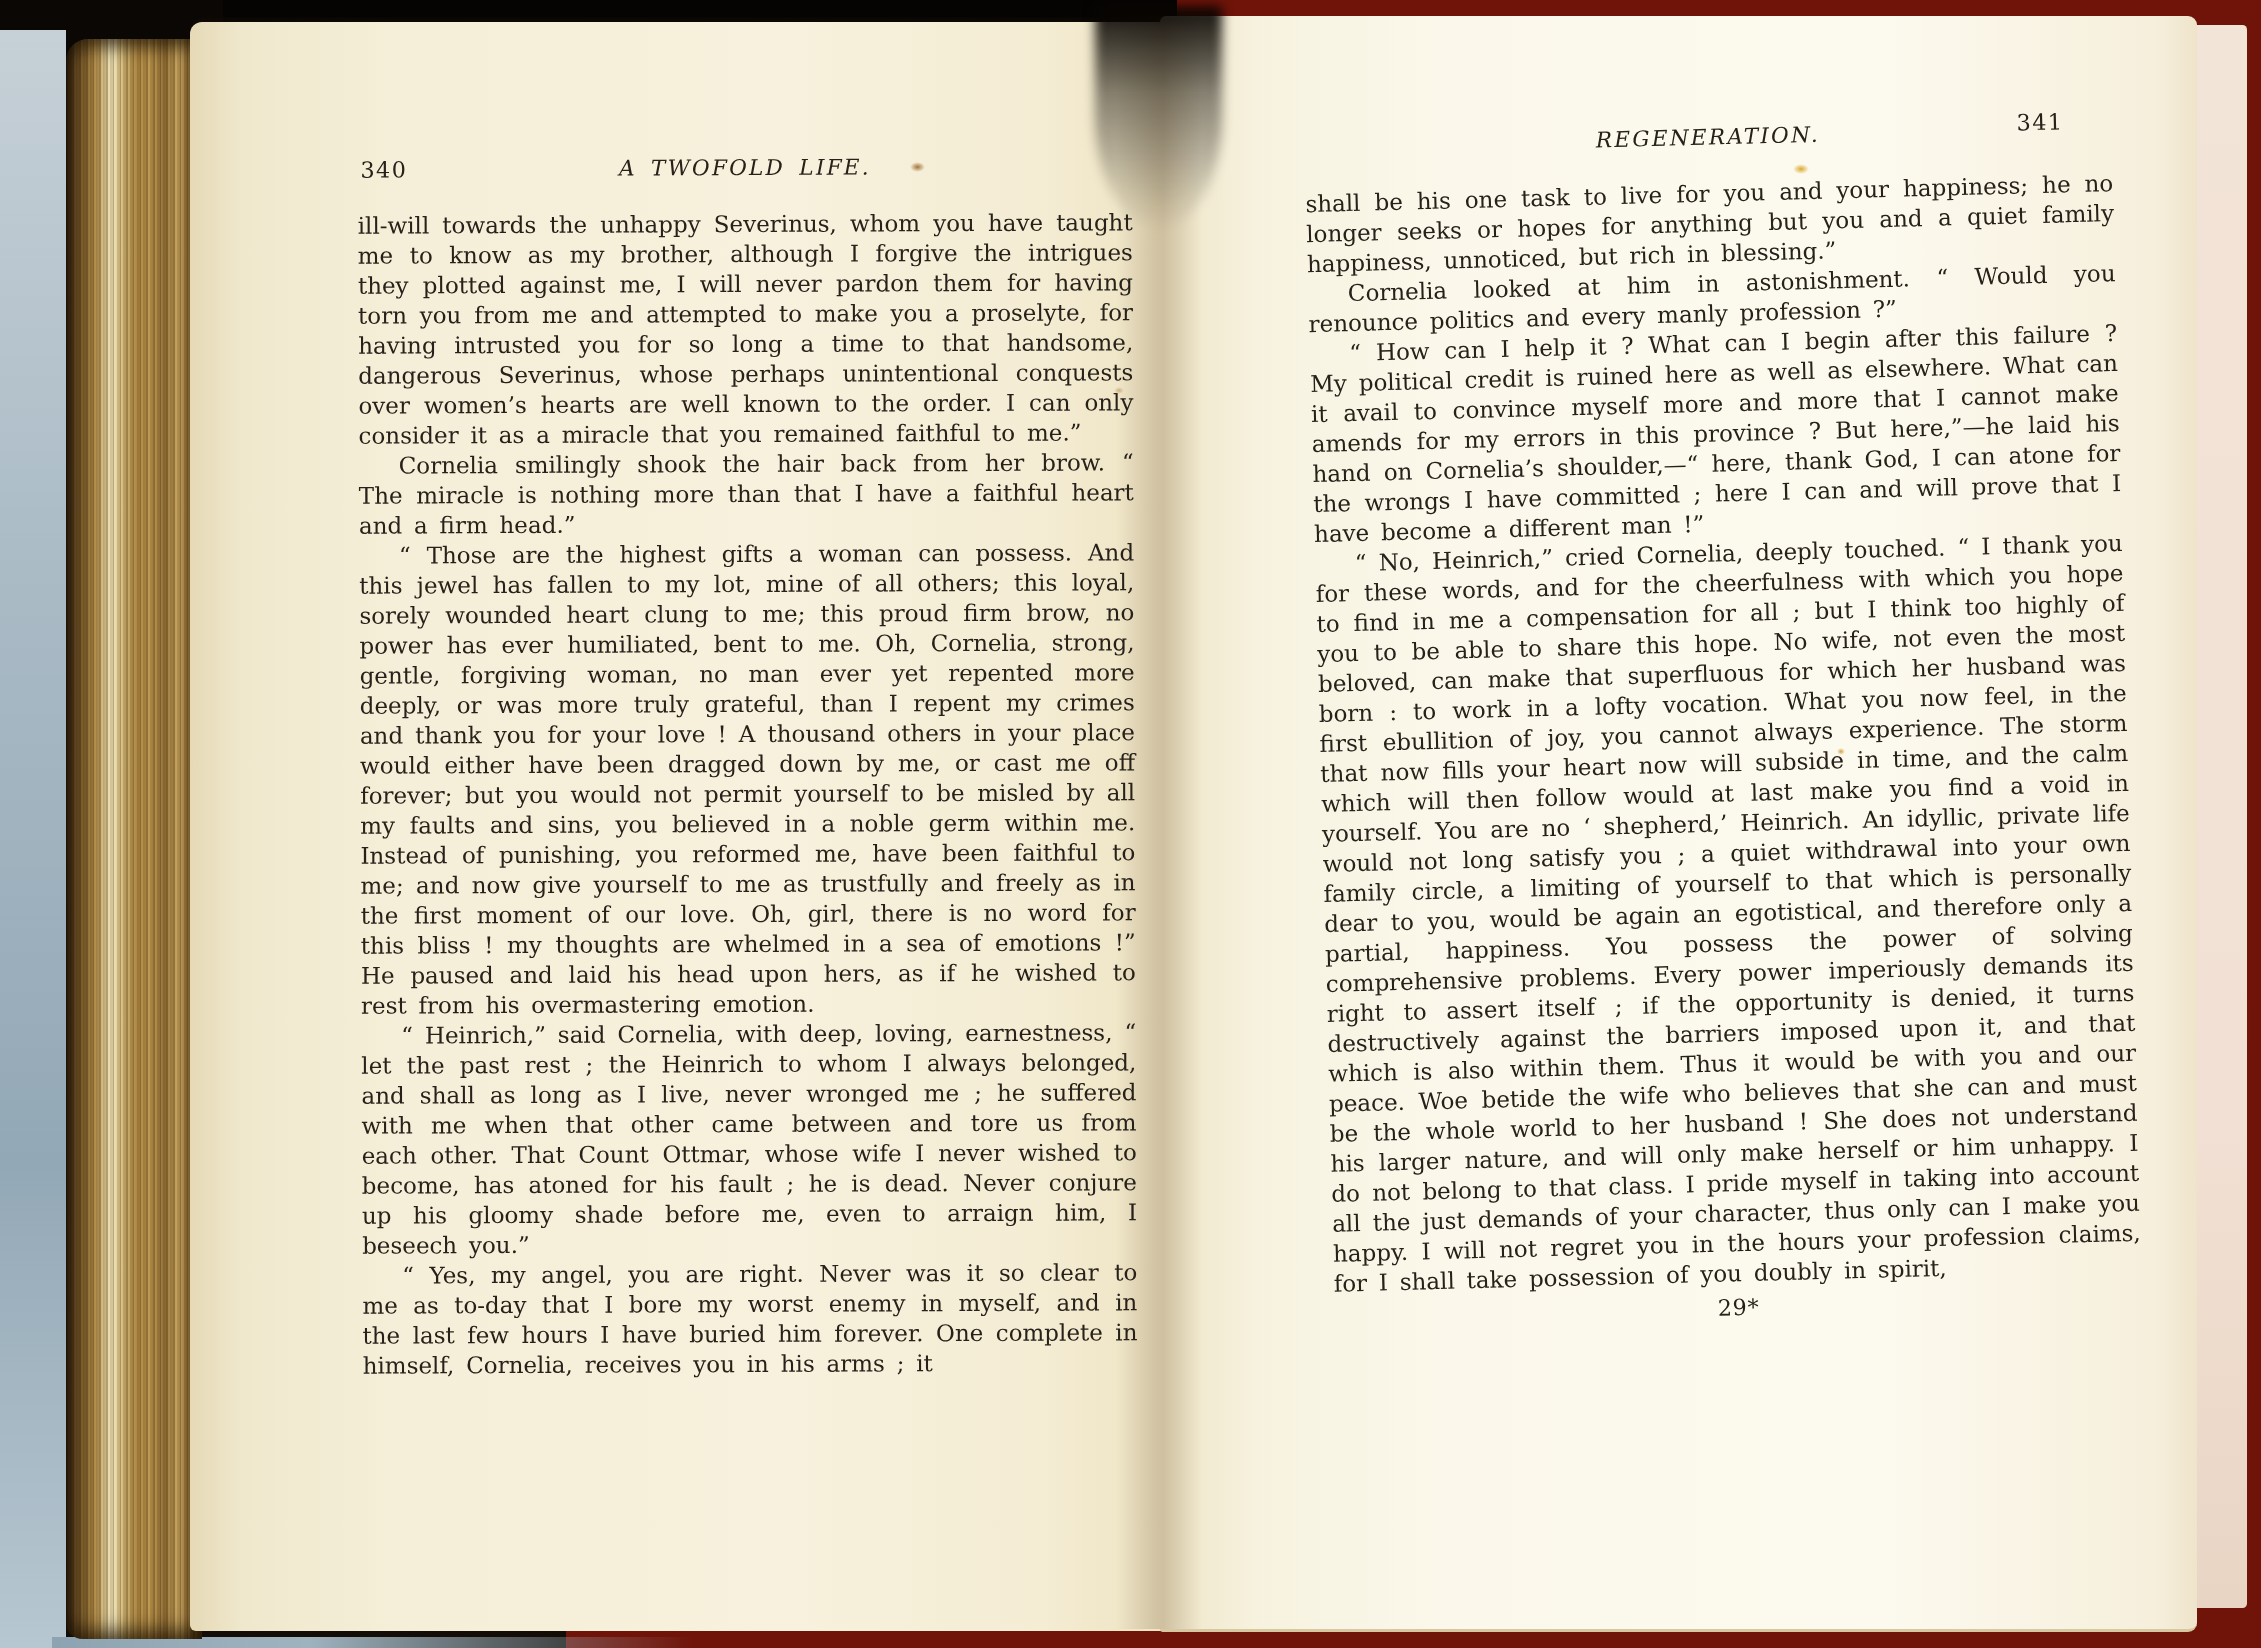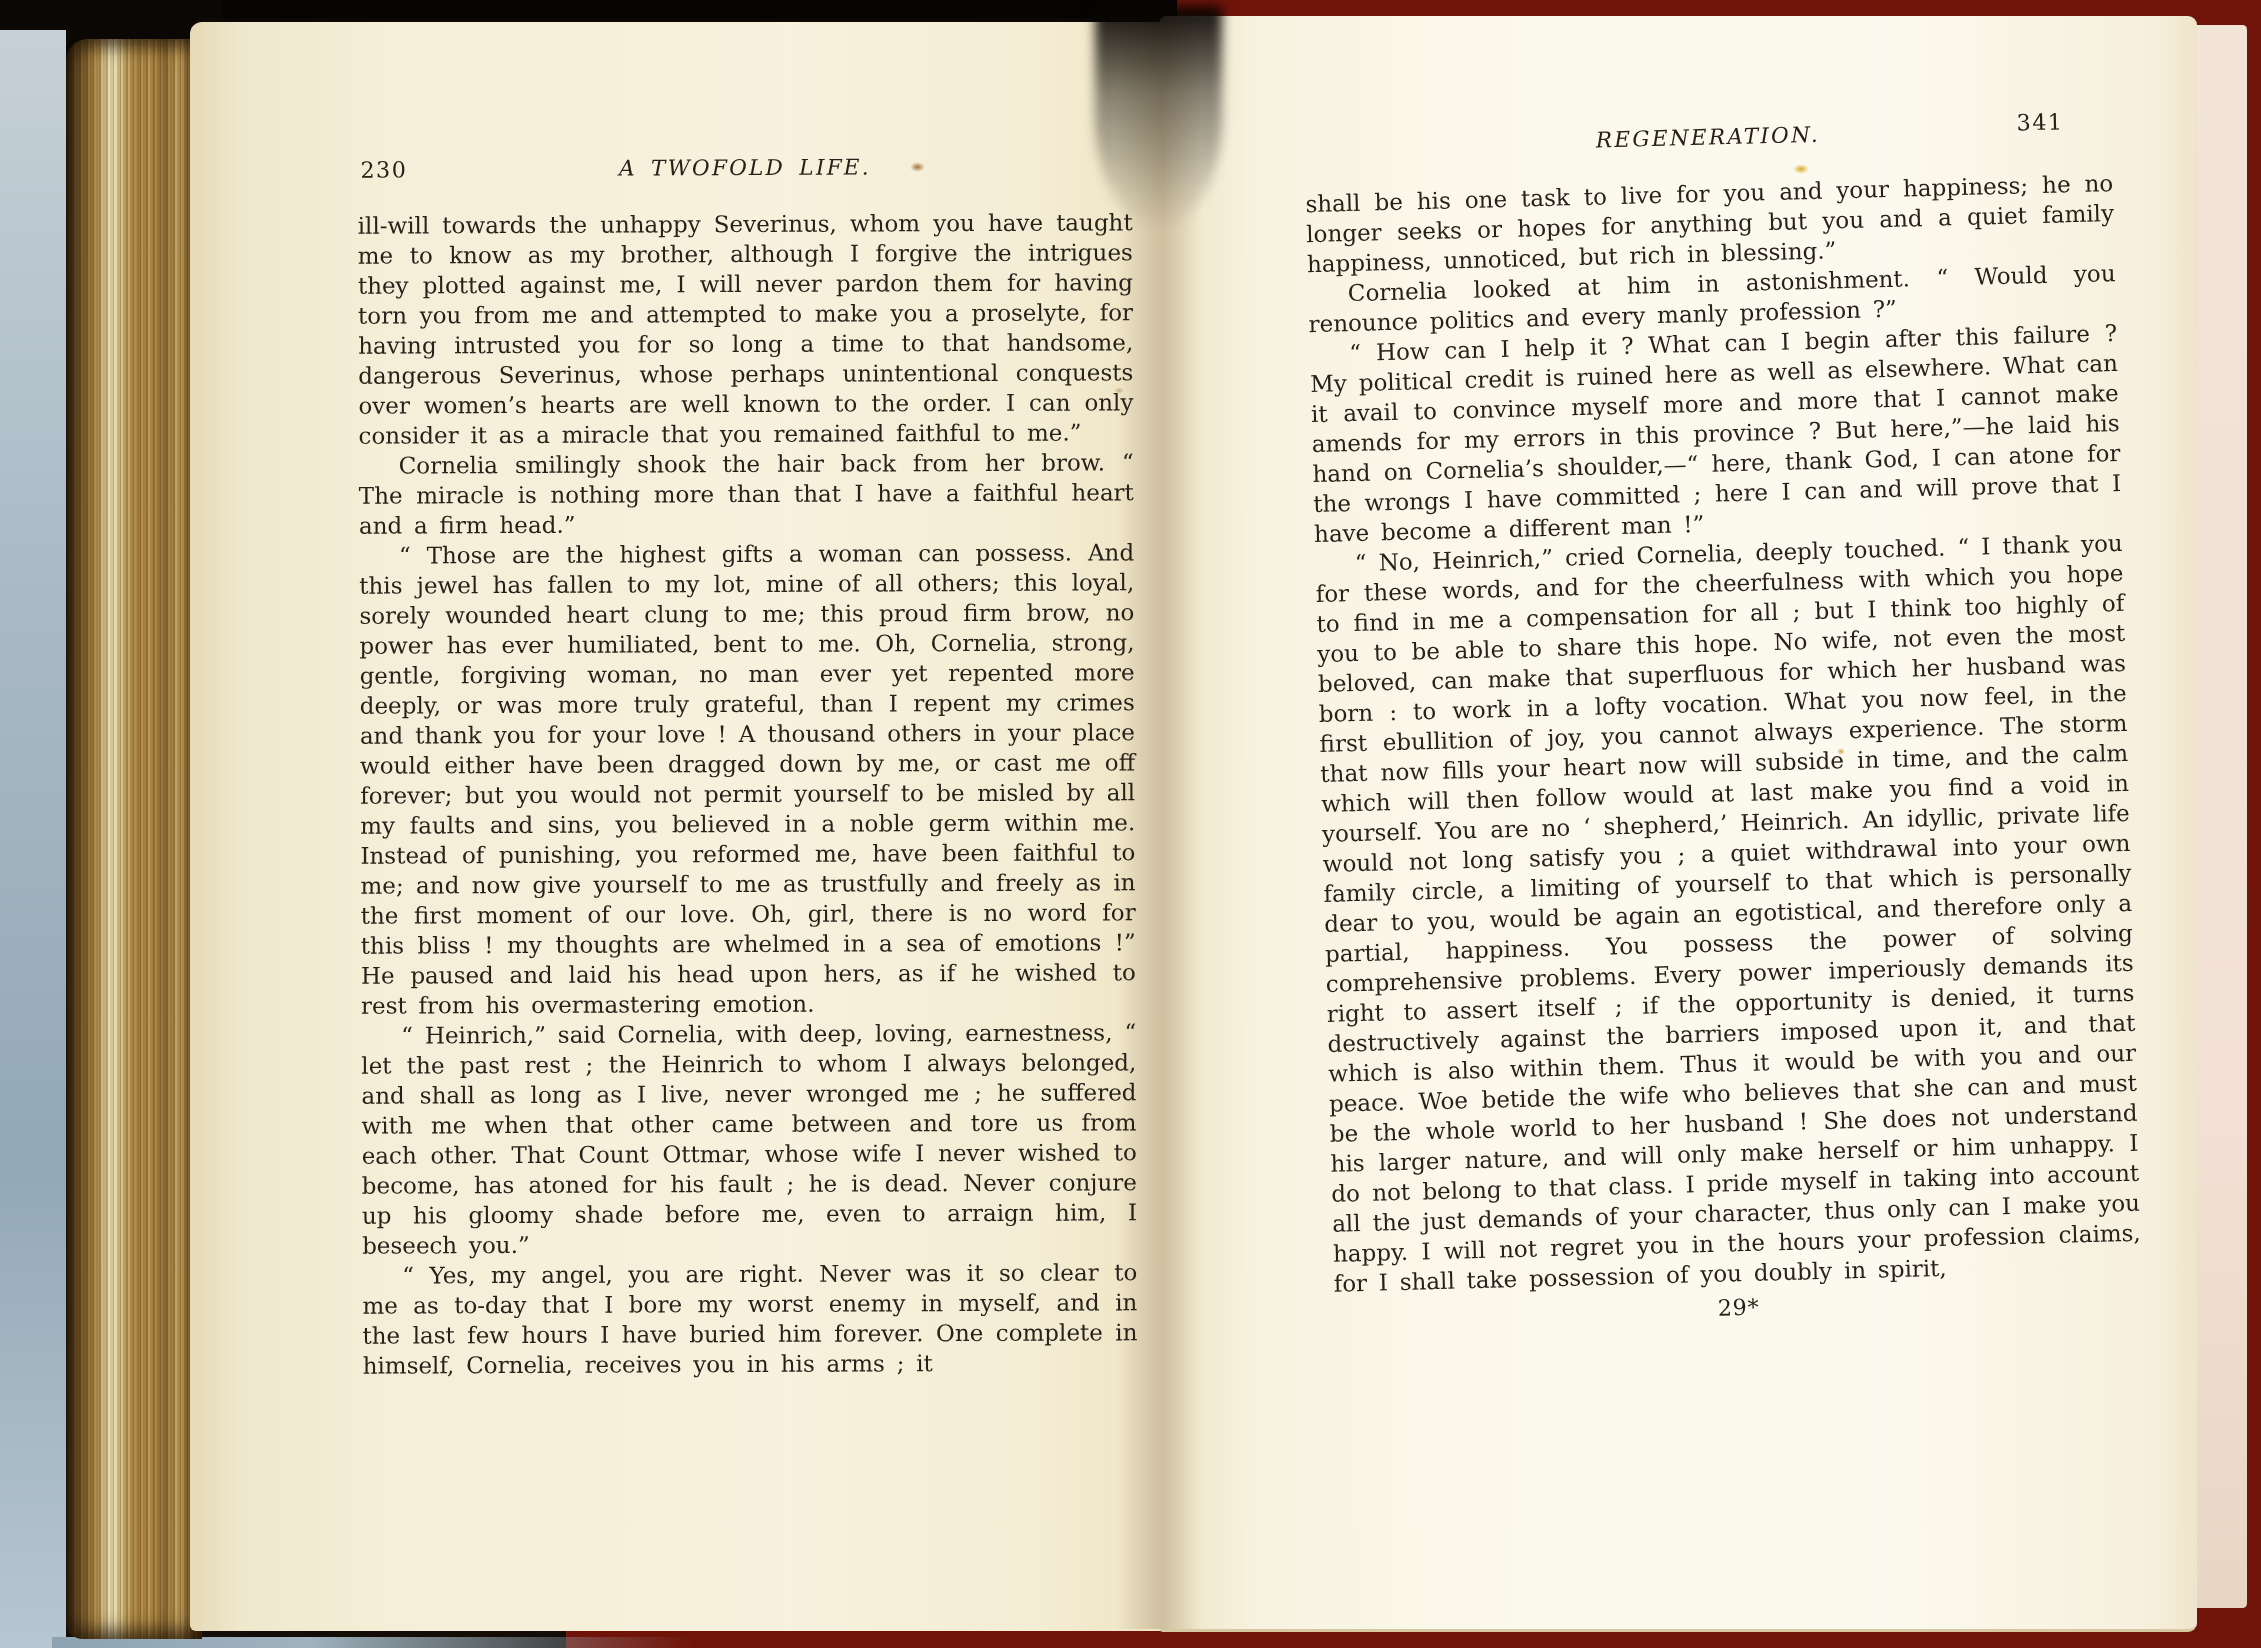--- a/index.html
+++ b/index.html
@@ -82,21 +82,21 @@
   <div class="gutter-shadow"></div>
   <div class="gutter-top-shadow"></div>
 
   <div class="spot s1"></div>
   <div class="spot s2"></div>
   <div class="spot s3"></div>
   <div class="spot s4"></div>
 
   <div class="page-text left-text">
     <div class="running-row">
-      <span class="page-num">230</span>
+      <span class="page-num">340</span>
       <div class="running-head">A TWOFOLD LIFE.</div>
     </div>
     <div class="body-text">
       <p>ill-will towards the unhappy Severinus, whom you have taught me to know as my brother, although I forgive the intrigues they plotted against me, I will never pardon them for having torn you from me and attempted to make you a proselyte, for having intrusted you for so long a time to that handsome, dangerous Severinus, whose perhaps unintentional conquests over women’s hearts are well known to the order.  I can only consider it as a miracle that you remained faithful to me.”</p>
       <p class="indent">Cornelia smilingly shook the hair back from her brow. “ The miracle is nothing more than that I have a faithful heart and a firm head.”</p>
       <p class="indent">“ Those are the highest gifts a woman can possess. And this jewel has fallen to my lot, mine of all others; this loyal, sorely wounded heart clung to me; this proud firm brow, no power has ever humiliated, bent to me.  Oh, Cornelia, strong, gentle, forgiving woman, no man ever yet repented more deeply, or was more truly grateful, than I repent my crimes and thank you for your love !  A thousand others in your place would either have been dragged down by me, or cast me off forever; but you would not permit yourself to be misled by all my faults and sins, you believed in a noble germ within me. Instead of punishing, you reformed me, have been faithful to me; and now give yourself to me as trustfully and freely as in the first moment of our love.  Oh, girl, there is no word for this bliss !  my thoughts are whelmed in a sea of emotions !”  He paused and laid his head upon hers, as if he wished to rest from his overmastering emotion.</p>
       <p class="indent">“ Heinrich,” said Cornelia, with deep, loving, earnestness, “ let the past rest ;  the Heinrich to whom I always belonged, and shall as long as I live, never wronged me ; he suffered with me when that other came between and tore us from each other.  That Count Ottmar, whose wife I never wished to become, has atoned for his fault ; he is dead.  Never conjure up his gloomy shade before me, even to arraign him, I beseech you.”</p>
       <p class="indent">“ Yes, my angel, you are right.  Never was it so clear to me as to-day that I bore my worst enemy in myself, and in the last few hours I have buried him forever.  One complete in himself, Cornelia, receives you in his arms ; it</p>
     </div>
   </div>

